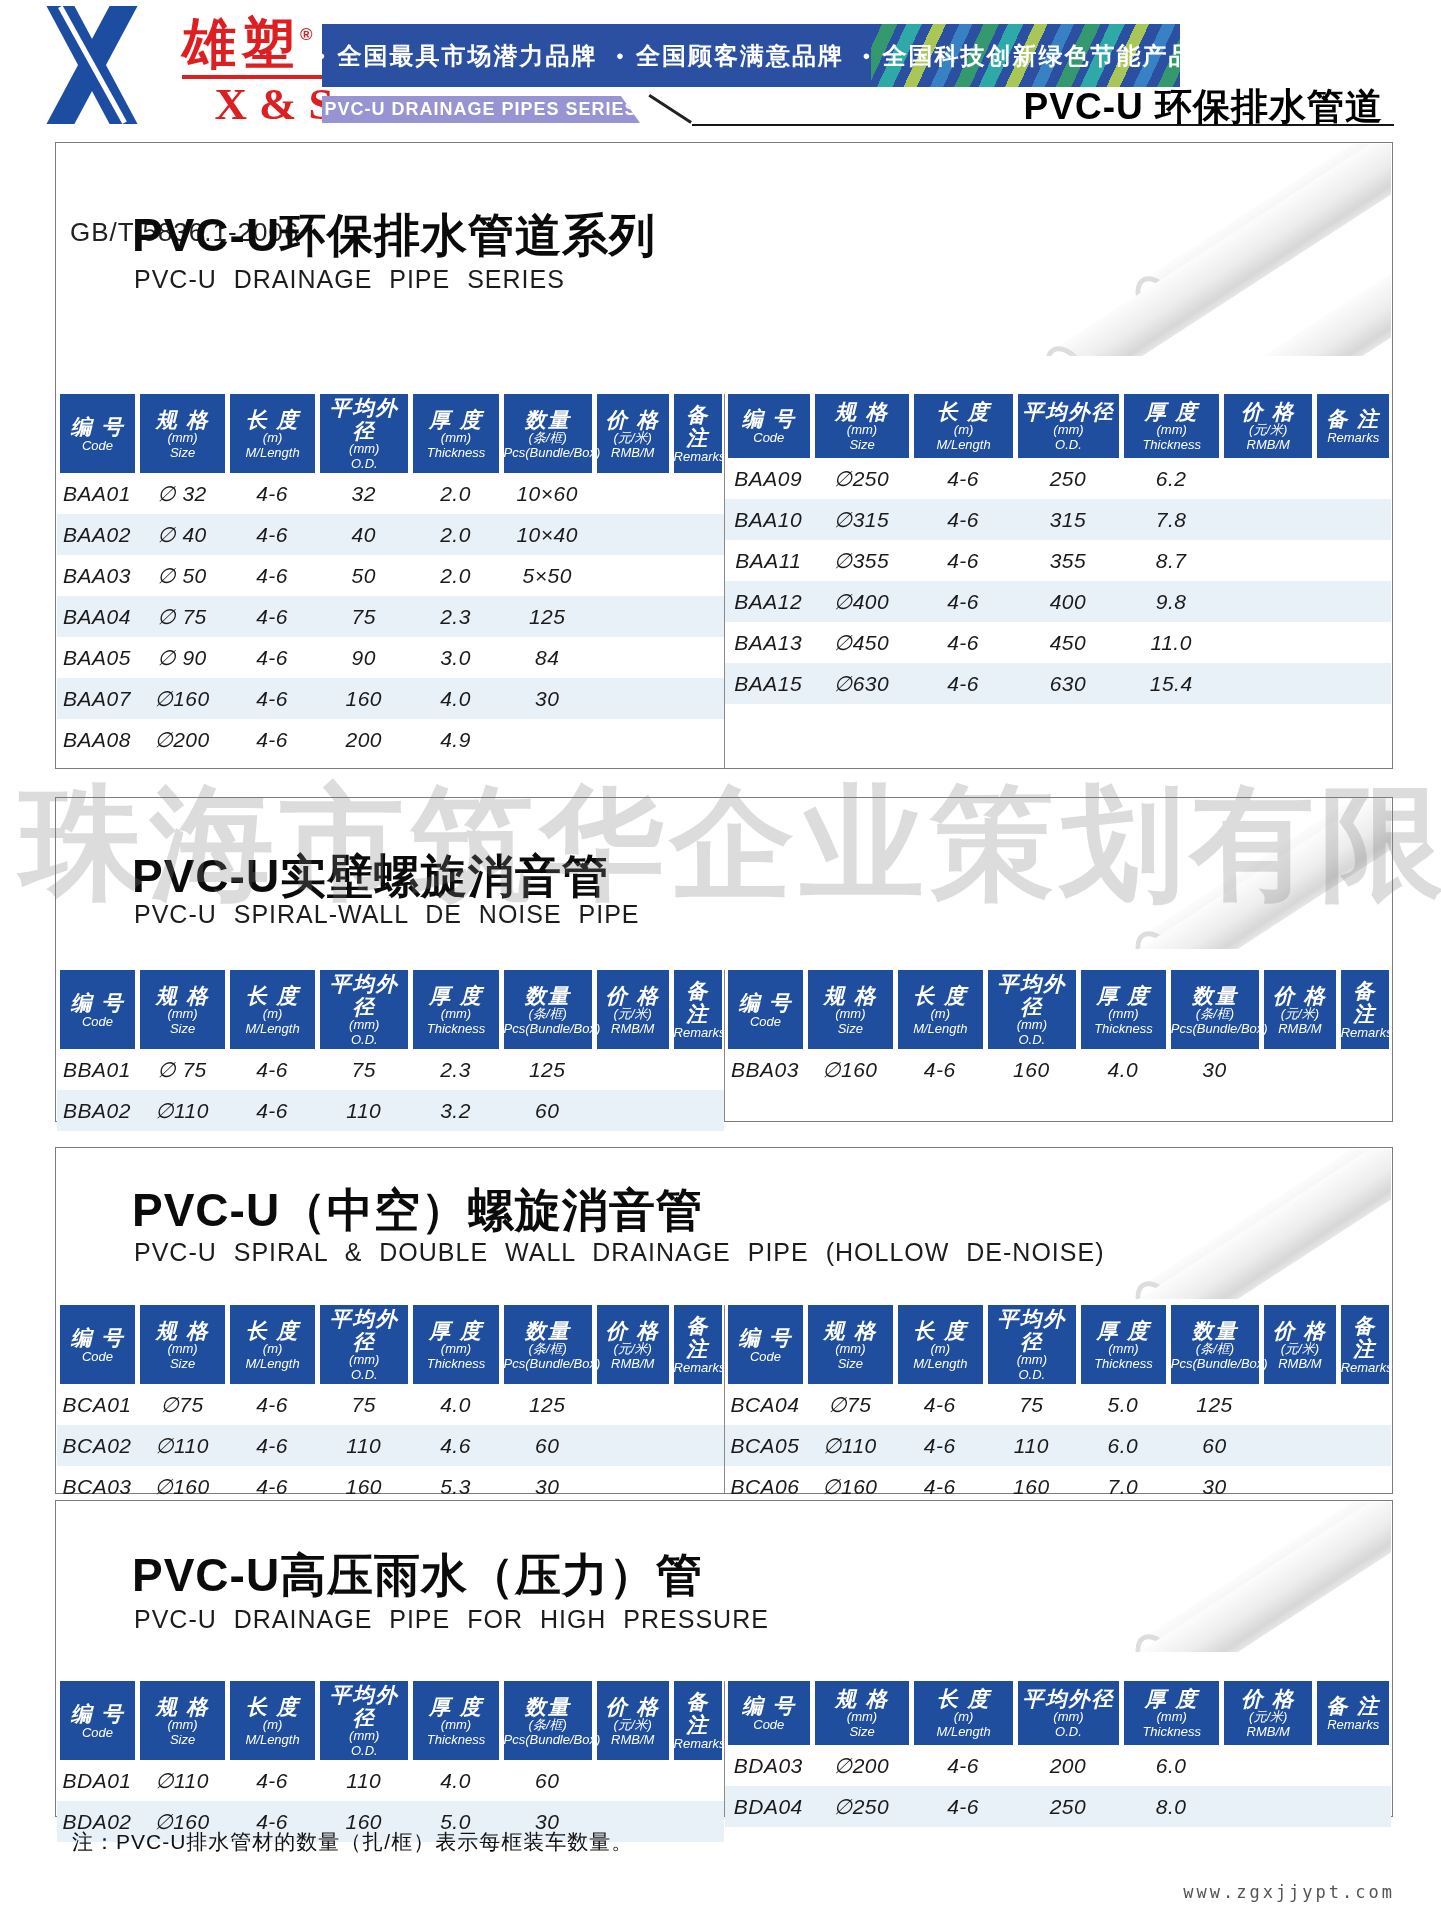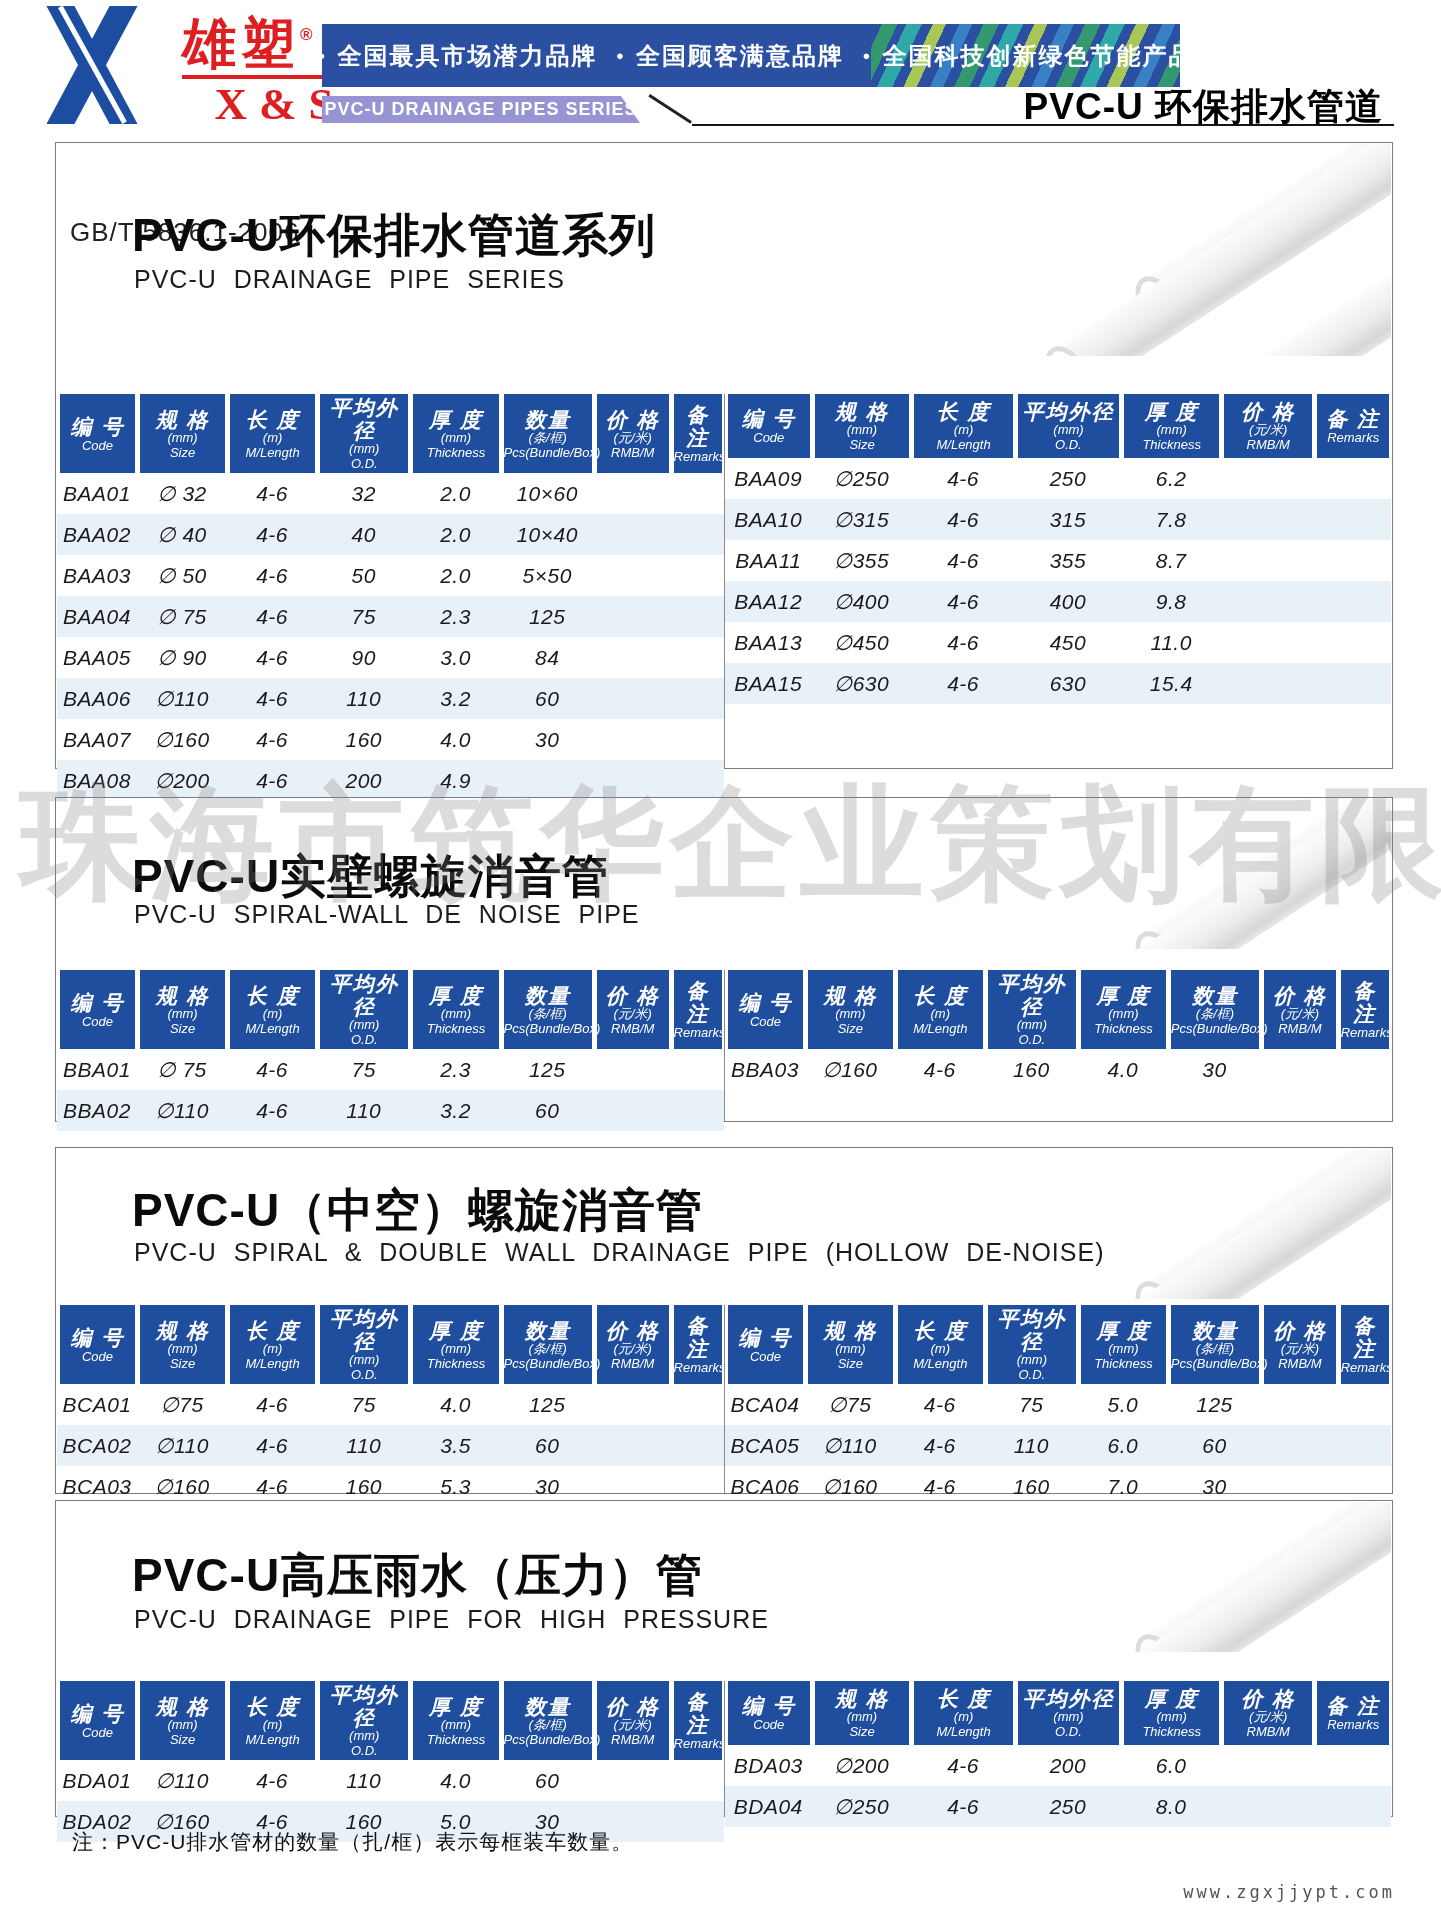--- a/index.html
+++ b/index.html
@@ -212,30 +212,20 @@
                 <td>BAA05</td>
                 <td>∅ 90</td>
                 <td>4-6</td>
                 <td>90</td>
                 <td>3.0</td>
                 <td>84</td>
                 <td></td>
                 <td></td>
               </tr>
               <tr>
-                <td>BAA06</td>
-                <td>∅110</td>
-                <td>4-6</td>
-                <td>110</td>
-                <td>3.2</td>
-                <td>60</td>
-                <td></td>
-                <td></td>
-              </tr>
-              <tr>
                 <td>BAA07</td>
                 <td>∅160</td>
                 <td>4-6</td>
                 <td>160</td>
                 <td>4.0</td>
                 <td>30</td>
                 <td></td>
                 <td></td>
               </tr>
               <tr>
@@ -588,21 +578,21 @@
                 <td>4.0</td>
                 <td>125</td>
                 <td></td>
                 <td></td>
               </tr>
               <tr>
                 <td>BCA02</td>
                 <td>∅110</td>
                 <td>4-6</td>
                 <td>110</td>
-                <td>3.5</td>
+                <td>4.6</td>
                 <td>60</td>
                 <td></td>
                 <td></td>
               </tr>
               <tr>
                 <td>BCA03</td>
                 <td>∅160</td>
                 <td>4-6</td>
                 <td>160</td>
                 <td>5.3</td>

